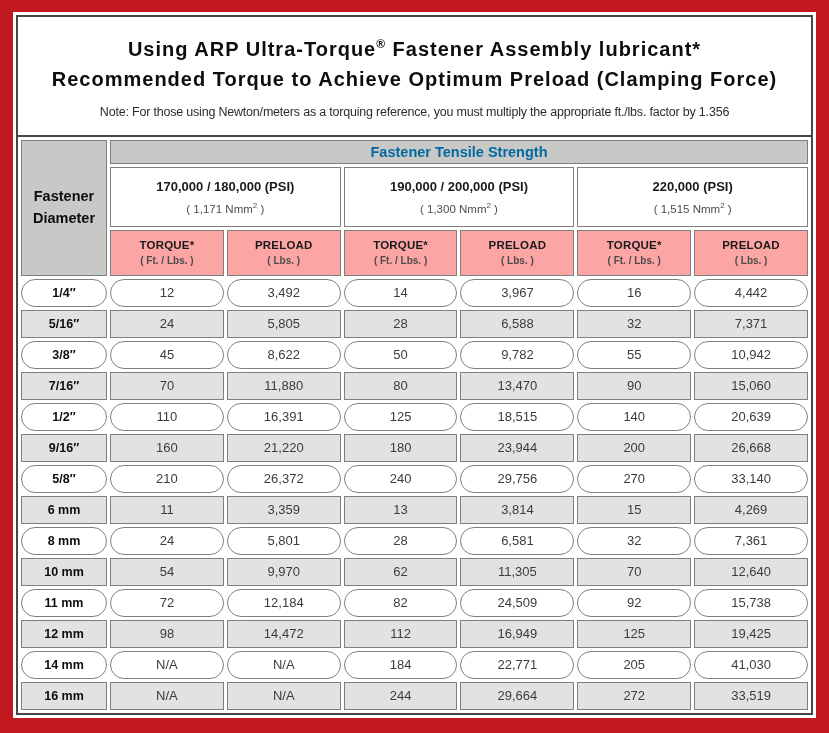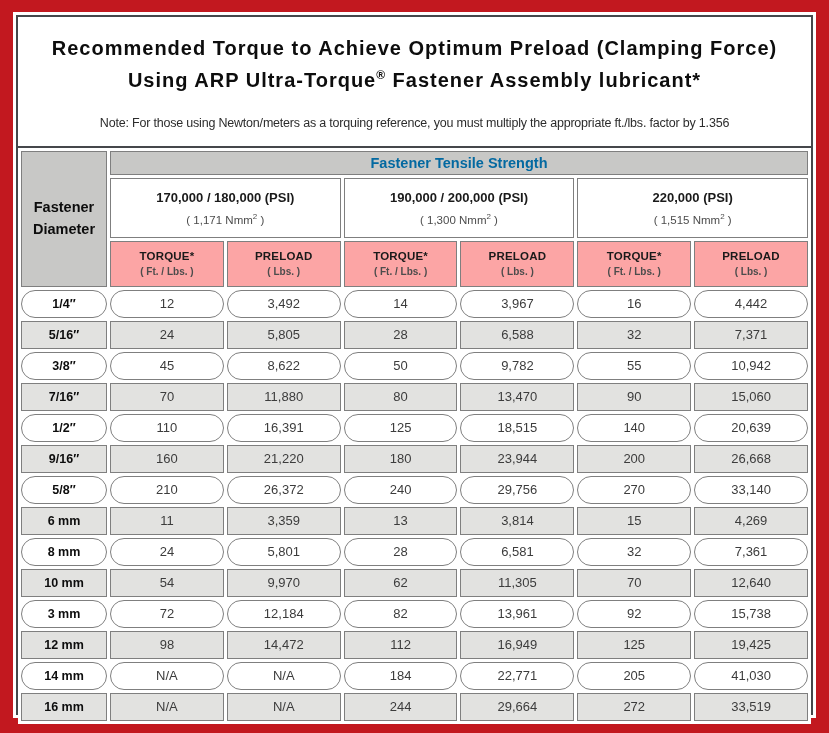--- a/index.html
+++ b/index.html
@@ -35,21 +35,21 @@
   .title-line {
     font-size: 20px;
     font-weight: bold;
     color: #0d0d0d;
     letter-spacing: 1px;
     line-height: 1.18;
   }
   .title-line + .title-line { margin-top: 7px; }
   .title-line sup { font-size: 12px; }
   .note-line {
-    margin-top: 24px;
+    margin-top: 13px;
     font-size: 12.5px;
     color: #2c2c2c;
     letter-spacing: -0.2px;
   }
   
   .table-wrap { flex: 1; display: flex; }
   table.tq {
     width: 100%; height: 100%;
     border-collapse: separate;
     border-spacing: 3px;
@@ -102,22 +102,22 @@
   tr.dr.even th.diam, tr.dr.even td { background: #E2E2E0; }
 </style>
 </head>
 <body>
 
 <div class="frame">
   <div class="gap">
     <div class="panel">
 
       <div class="title-block">
+        <div class="title-line"><span>Using ARP Ultra-Torque</span><sup>®</sup><span> Fastener Assembly lubricant*</span></div>
         <div class="title-line">Recommended Torque to Achieve Optimum Preload (Clamping Force)</div>
-        <div class="title-line"><span>Using ARP Ultra-Torque</span><sup>®</sup><span> Fastener Assembly lubricant*</span></div>
         <div class="note-line">Note: For those using Newton/meters as a torquing reference, you must multiply the appropriate ft./lbs. factor by 1.356</div>
       </div>
 
       <div class="table-wrap">
         <table class="tq">
           <colgroup>
             <col class="c-diam">
               <col>
               <col>
               <col>
@@ -259,25 +259,25 @@
             <tr class="dr even">
               <th class="diam">10 mm</th>
               <td>54</td>
               <td>9,970</td>
               <td>62</td>
               <td>11,305</td>
               <td>70</td>
               <td>12,640</td>
             </tr>
             <tr class="dr odd">
-              <th class="diam">3 mm</th>
+              <th class="diam">11 mm</th>
               <td>72</td>
               <td>12,184</td>
               <td>82</td>
-              <td>13,961</td>
+              <td>24,509</td>
               <td>92</td>
               <td>15,738</td>
             </tr>
             <tr class="dr even">
               <th class="diam">12 mm</th>
               <td>98</td>
               <td>14,472</td>
               <td>112</td>
               <td>16,949</td>
               <td>125</td>

